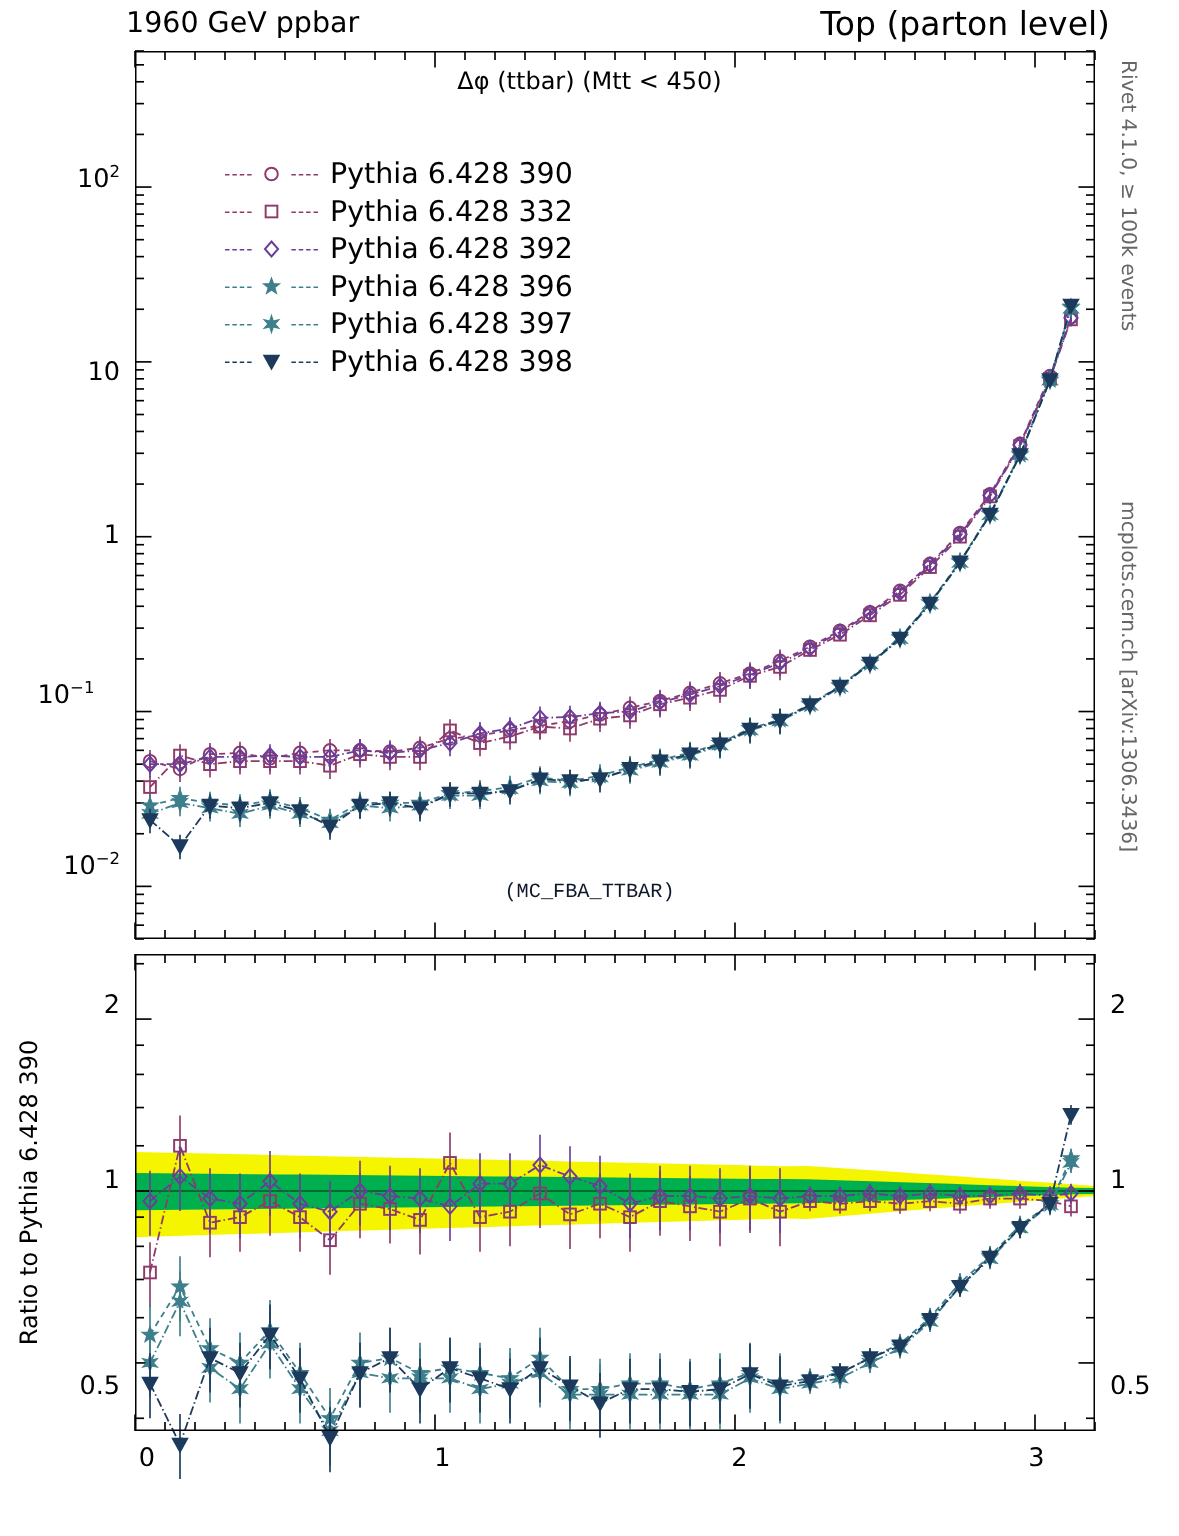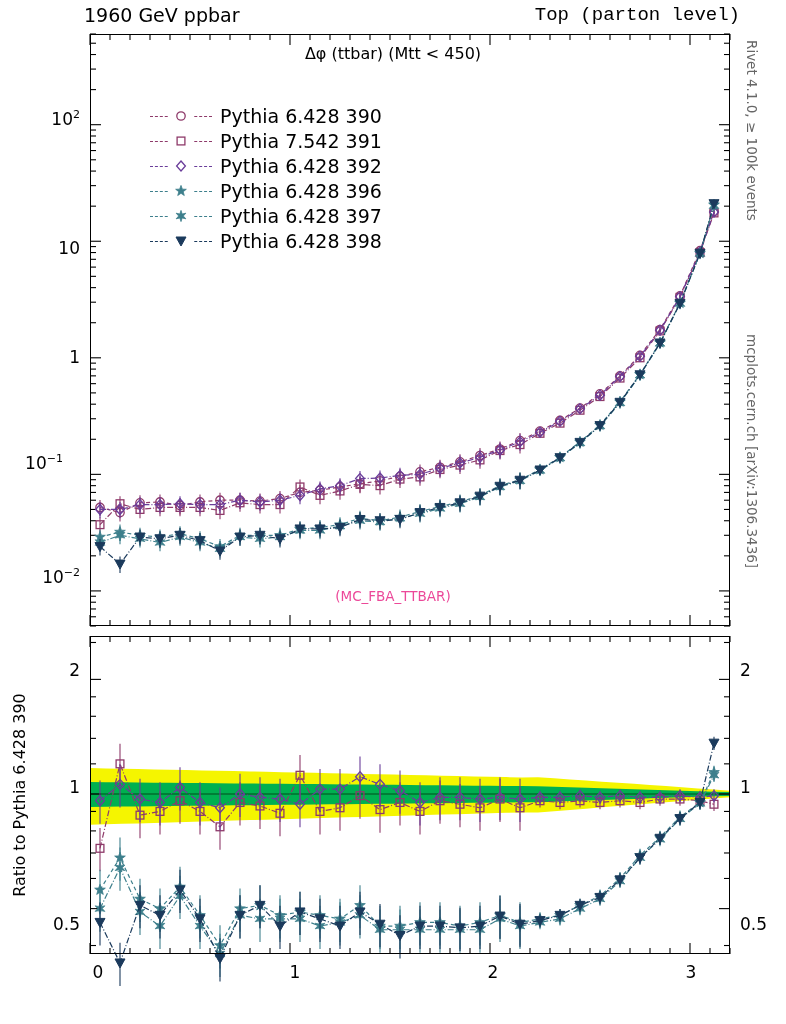--- a/index.html
+++ b/index.html
@@ -1,32 +1,32 @@
 <!DOCTYPE html>
 <html><head>
 <meta charset="utf-8">
 <style>
   html,body{margin:0;padding:0;background:#ffffff;}
   body{width:786px;height:1024px;font-family:"DejaVu Sans","Liberation Sans",sans-serif;color:#000;}
   .page{position:relative;width:786px;height:1024px;overflow:hidden;}
 
   
   .hdr-left{position:absolute;left:84px;top:4px;font-size:19px;}
-  .hdr-right{position:absolute;right:46px;top:4px;font-size:19px;font-family:Liberation Mono, monospace;}
+  .hdr-right{position:absolute;right:46px;top:4px;font-size:22px;}
 
   
   .vert{position:absolute;transform-origin:left top;transform:rotate(90deg);white-space:nowrap;color:#666;font-size:13.5px;}
 
   
   .frame{position:absolute;border:1.3px solid #000;box-sizing:border-box;}
   #main-frame{left:90px;top:34px;width:640px;height:592px;}
   #ratio-frame{left:90px;top:636px;width:640px;height:318px;}
 
   .plot-title{position:absolute;left:0;right:0;top:44px;text-align:center;font-size:16px;}
-  .watermark{position:absolute;left:0;right:0;top:588px;text-align:center;font-size:13.5px;color:#ec4899;}
+  .watermark{position:absolute;left:0;right:0;top:588px;text-align:center;font-size:13.5px;color:#0f172a;font-family:Liberation Mono, monospace;}
 
   
   .legend{position:absolute;left:150px;top:104px;font-size:19px;line-height:25px;}
   .legend-row{height:25px;display:flex;align-items:center;}
   .legend-key{width:62px;height:25px;position:relative;}
   .legend-key .line{position:absolute;left:0;top:12px;width:62px;height:0;border-top-width:1.4px;}
   .legend-label{margin-left:8px;}
 
   
   .ylab{position:absolute;text-align:right;font-size:17px;white-space:nowrap;}
@@ -1060,21 +1060,21 @@
         </div>
         <div class="legend-label">Pythia 6.428 390</div>
       </div>
       <div class="legend-row">
         <div class="legend-key">
           <div class="line" style="border-top: 1.4px dashed rgb(142, 58, 106);"></div>
           <svg width="26" height="20" style="position: absolute; left: 18px; top: 2px; background: rgb(255, 255, 255);">
             <rect x="9.1" y="6.1" width="7.8" height="7.8" fill="none" stroke="#8e3a6a" stroke-width="1.3"></rect>
           </svg>
         </div>
-        <div class="legend-label">Pythia 7.542 391</div>
+        <div class="legend-label">Pythia 6.428 332</div>
       </div>
       <div class="legend-row">
         <div class="legend-key">
           <div class="line" style="border-top: 1.4px dashed rgb(106, 61, 154);"></div>
           <svg width="26" height="20" style="position: absolute; left: 18px; top: 2px; background: rgb(255, 255, 255);">
             <polygon points="13,5 17.4,10 13,15 8.6,10" fill="none" stroke="#6a3d9a" stroke-width="1.3"></polygon>
           </svg>
         </div>
         <div class="legend-label">Pythia 6.428 392</div>
       </div>

